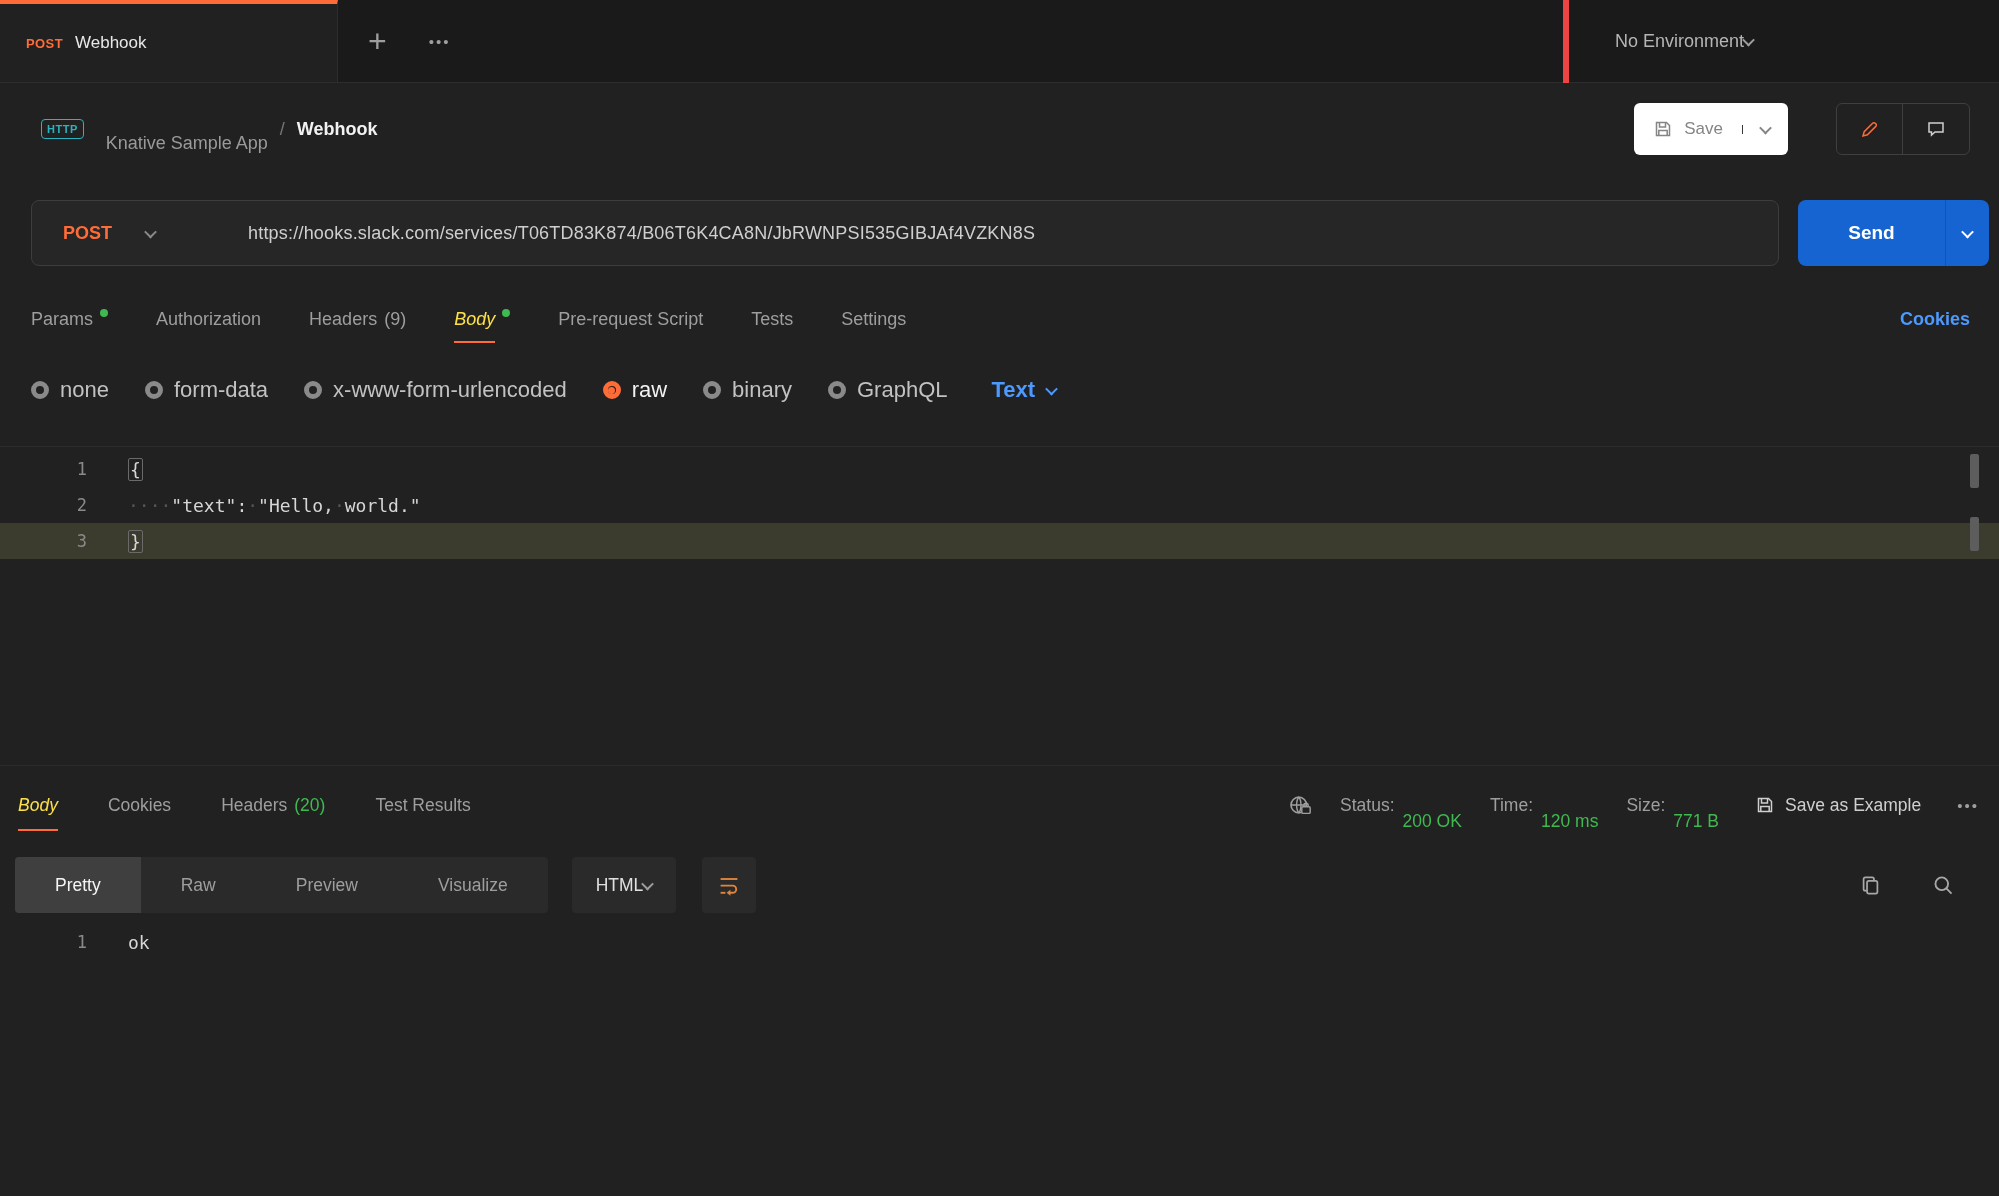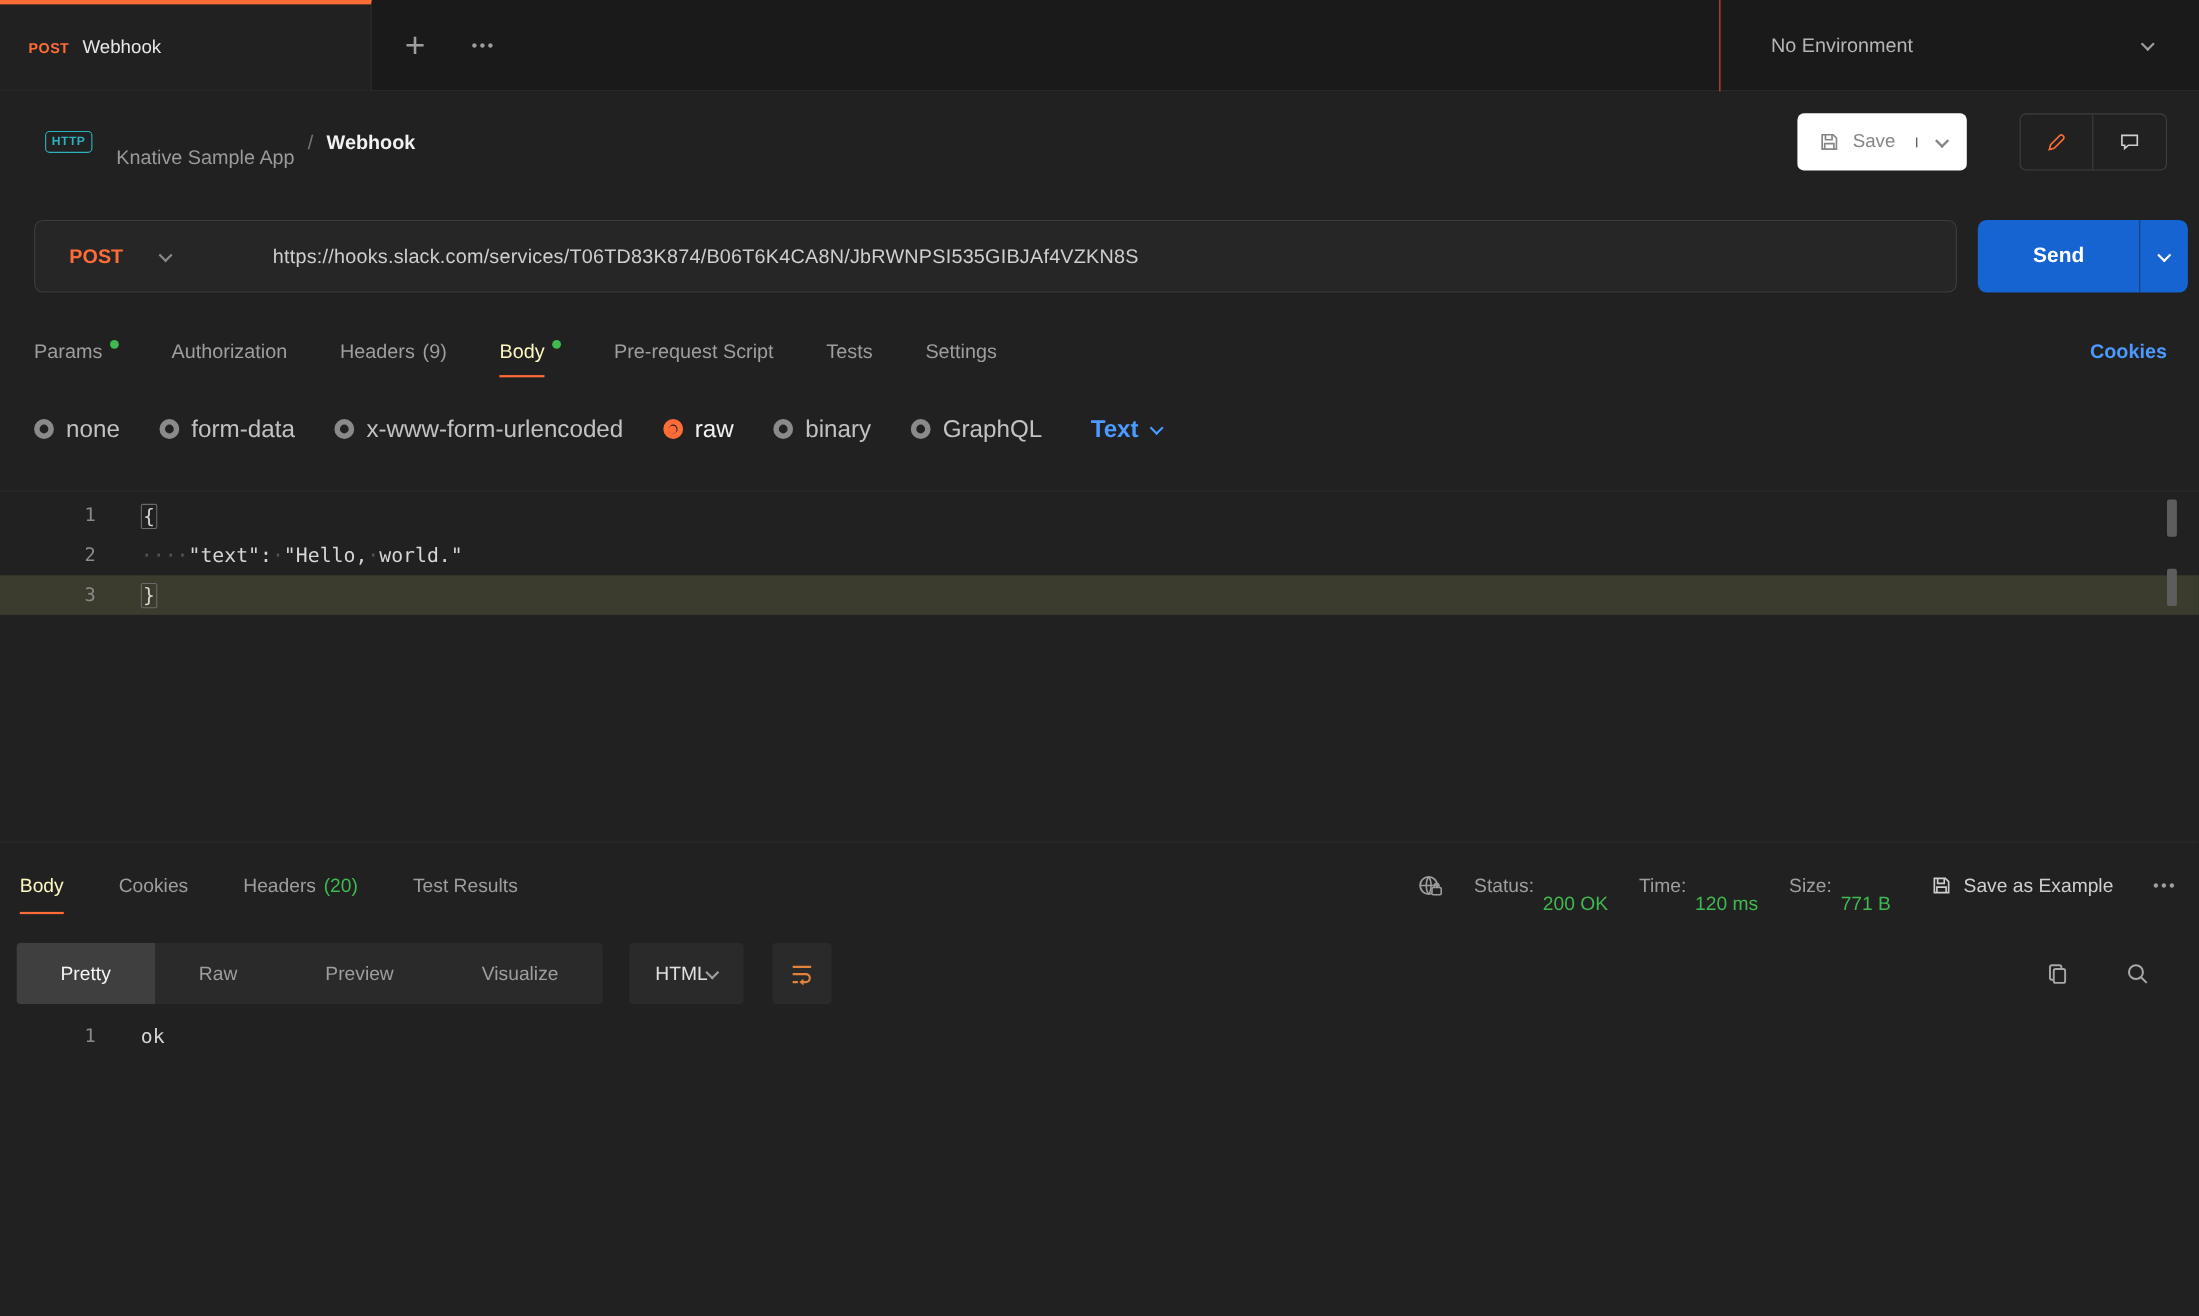--- a/index.html
+++ b/index.html
@@ -28,22 +28,22 @@
     width:338px; background:#212121;
     border-top:4px solid #ff6c37; border-right:1px solid #2d2d2d;
     display:flex; align-items:center; gap:12px; padding:0 26px;
   }
   .tab-method { color:#ff6c37; font-size:13px; font-weight:700; letter-spacing:.4px; }
   .tab-title { color:#e8e8e8; font-size:17px; }
   .tab-plus { margin-left:30px; align-self:center; color:#9e9e9e; font-size:32px; font-weight:300; line-height:1; }
   .tab-more { margin-left:42px; align-self:center; color:#9e9e9e; font-size:15px; letter-spacing:2px; }
   .env {
     position:absolute; right:0; top:0; width:436px; height:83px;
-    border-left:1px solid #ef4444;
-    display:flex; align-items:center; justify-content:space-between;
+    border-left:6px solid #ef4444;
+    display:flex; align-items:center; justify-content:flex-start;
     padding:0 42px 0 46px; color:#b5b5b5; font-size:18px;
   }
   .env .chev { color:#9e9e9e; }
 
   
   .req-header {
     position:absolute; top:96px; left:41px; right:29px; height:66px;
     display:flex; align-items:center;
   }
   .http-badge {
@@ -91,21 +91,21 @@
     border-radius:0 8px 8px 0; display:flex; align-items:center; justify-content:center; color:#fff;
   }
 
   
   .req-tabs {
     position:absolute; top:293px; left:31px; right:29px; height:52px;
     display:flex; align-items:center; gap:48px; font-size:18px; color:#9e9e9e;
   }
   .rtab { display:flex; align-items:center; white-space:nowrap; }
   .rtab .lbl { position:relative; }
-  .rtab.active { color:#fef9c3; }
+  .rtab.active { color:#fde047;font-style:italic; }
   .rtab.active .lbl::after {
     content:""; position:absolute; left:0; right:0; bottom:-13px; height:2px; background:#ff6c37;
   }
   .gdot { width:8px; height:8px; border-radius:50%; background:#3fb950; display:inline-block; margin-left:7px; transform:translateY(-6px); }
   .count { margin-left:7px; }
   .cookies-link { margin-left:auto; color:#4c9aff; font-weight:600; }
 
   
   .modes {
     position:absolute; top:364px; left:31px; height:52px;

